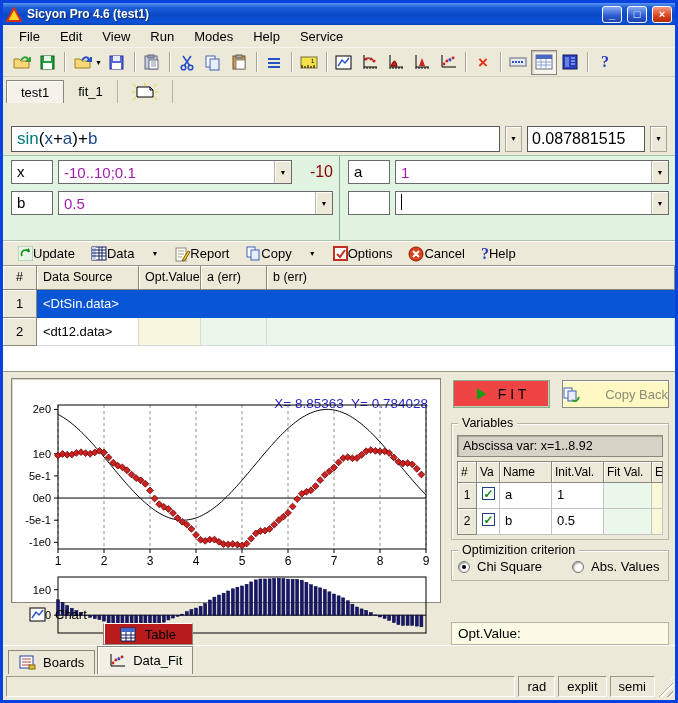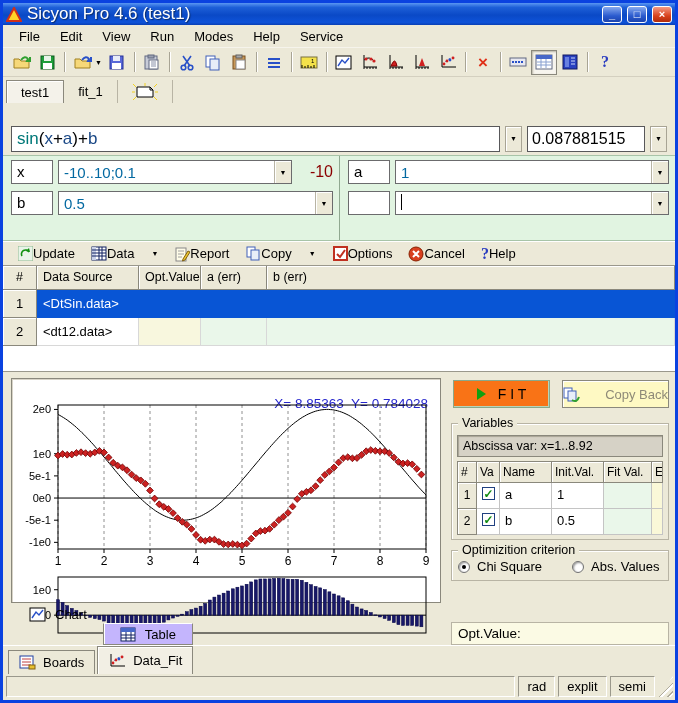--- a/index.html
+++ b/index.html
@@ -2,21 +2,21 @@
 <html><head>
 <meta charset="utf-8">
 <style>
   html,body{margin:0;padding:0;background:#9a9a9a;}
   *{box-sizing:border-box;}
   .window{position:relative;width:678px;height:703px;border:3px solid #0a42e0;background:#ECE9D8;
     font-family:"Liberation Sans",sans-serif;font-size:12px;color:#000;display:flex;flex-direction:column;overflow:hidden;}
   
   .titlebar{height:22px;flex:0 0 22px;display:flex;align-items:center;gap:5px;padding:0 3px;
     background:linear-gradient(180deg,#5a96f2 0%,#1d5fd8 20%,#0a49c6 55%,#0e52d8 88%,#0a3fb4 100%);}
-  .titlebar .title{flex:1;color:#fff;font-weight:normal;font-size:17px;text-shadow:1px 1px 1px #0c2c66;white-space:nowrap;}
+  .titlebar .title{flex:1;color:#fff;font-weight:bold;font-size:12px;text-shadow:1px 1px 1px #0c2c66;white-space:nowrap;}
   .winbtn{width:20px;height:17px;border:1px solid #fff;border-radius:3px;color:#fff;font-weight:bold;
     font-size:11px;line-height:15px;text-align:center;background:linear-gradient(#86a9ee,#2a5ace 60%,#1c44ae);}
   .winbtn.close{background:linear-gradient(#f49a84,#d8421c 60%,#b02c0c);}
   
   .menubar{height:23px;flex:0 0 23px;display:flex;align-items:center;padding-left:6px;border-bottom:1px solid #f6f4ec;}
   .menuitem{padding:3px 10px;font-size:13px;}
   
   .toolbar{height:29px;flex:0 0 29px;display:flex;align-items:center;padding-left:5px;border-bottom:1px solid #d4d0c0;}
   .tbtn{width:26px;height:25px;display:flex;align-items:center;justify-content:center;flex:0 0 auto;}
   .tbtn.pressed{border:1px solid #8a887c;background:#f7f5ee;box-shadow:inset 1px 1px 2px #b8b4a4;}
@@ -37,21 +37,21 @@
   .resultbox{width:118px;height:26px;border:1px solid #58585a;background:#fff;display:flex;align-items:center;
     padding:0 4px;font-size:16px;}
   
   .varspanel{flex:0 0 86px;background:#E1F4E1;border-top:1px solid #a8c4a8;border-bottom:1px solid #a8c4a8;
     display:grid;grid-template-columns:1fr 1fr;}
   .varhalf{padding:4px 6px 2px 8px;}
   .varhalf.right{border-left:1px solid #90a890;}
   .varrow{display:flex;align-items:center;gap:5px;margin-bottom:7px;height:24px;}
   .varname{width:42px;height:24px;border:1px solid #6b6b6d;background:#fff;padding:2px 5px;font-size:15px;}
   .varcombo{height:24px;border:1px solid #6b6b6d;background:#fff;display:flex;align-items:center;flex:1;}
-  .varcombo .val{flex:1;padding:0 5px;color:#0369a1;font-size:15px;white-space:nowrap;overflow:hidden;}
+  .varcombo .val{flex:1;padding:0 5px;color:#a21caf;font-size:15px;white-space:nowrap;overflow:hidden;}
   .varcombo .ddbtn{height:22px;border:none;border-left:1px solid #b8b4a4;}
   .curval{width:36px;color:#8B0000;font-size:16px;text-align:right;flex:0 0 auto;}
   .caret{display:inline-block;width:1px;height:16px;background:#000;}
   
   .fittoolbar{flex:0 0 25px;display:flex;align-items:center;gap:2px;padding-left:8px;
     border-top:1px solid #fff;border-bottom:1px solid #9a988c;}
   .ftitem{display:flex;align-items:center;padding:1px 7px;font-size:13px;}
   .ftdd{font-size:7px;padding:0 8px;}
   
   .datatable{flex:0 0 106px;background:#fff;border-bottom:1px solid #9a988c;display:grid;
@@ -66,25 +66,25 @@
   .mint{background:#EAF7EA;}
   .dfiller{grid-column:1 / 6;background:#fff;}
   
   .main{flex:1;display:flex;gap:6px;padding:6px 4px 0 8px;min-height:0;}
   .chartcol{width:430px;flex:0 0 430px;display:flex;flex-direction:column;min-height:0;}
   .chartpanel{flex:1;background:#fff;border:1px solid #8a887c;box-shadow:inset 1px 1px 0 #d8d4c8;padding:1px 2px;min-height:0;}
   .coords{height:19px;text-align:right;color:#2626cc;font-size:13.5px;padding:16px 10px 0 0;white-space:pre;}
   
   .viewtabs{flex:0 0 24px;display:flex;align-items:flex-start;padding-left:2px;}
   .viewtab{height:22px;display:flex;align-items:center;gap:9px;padding:4px 16px;font-size:13px;}
-  .viewtab.inactive{border:1px solid #8a887c;border-top:1px solid #fff;background:#c4b5fd;box-shadow:inset 1px 0 0 #fff;margin-top:20px;}
+  .viewtab.inactive{border:1px solid #8a887c;border-top:1px solid #fff;background:#b91c1c;box-shadow:inset 1px 0 0 #fff;margin-top:20px;}
   
   .rightcol{flex:1;display:flex;flex-direction:column;padding:0 2px 0 4px;min-width:0;}
   .fitrow{display:flex;gap:12px;margin:2px 0 8px 2px;}
-  .fitbtn{width:98px;height:28px;background:#f97316;border:1px solid #8aa88a;box-shadow:inset -1px -1px 0 #b8d4b8;
+  .fitbtn{width:98px;height:28px;background:#ef4444;border:1px solid #8aa88a;box-shadow:inset -1px -1px 0 #b8d4b8;
     display:flex;align-items:center;justify-content:center;gap:12px;font-size:14px;}
   .playtri{width:0;height:0;border-left:9px solid #10a010;border-top:6px solid transparent;border-bottom:6px solid transparent;}
   .copybtn{width:108px;height:28px;background:#fef9c3;border:1px solid #8a887c;box-shadow:inset 1px 1px 0 #fff;
     color:#8e8a78;display:flex;align-items:center;justify-content:space-between;gap:7px;font-size:13px;}
   .groupbox{position:relative;border:1px solid #b8b4a4;box-shadow:inset 1px 1px 0 #fff;margin-top:7px;padding:9px 4px 4px 4px;}
   .legend{position:absolute;top:-8px;left:6px;background:#ECE9D8;padding:0 4px;font-size:12.5px;white-space:nowrap;}
   .abscissa{border:1px solid #8a887c;background:#D6D2C6;box-shadow:inset 1px 1px 1px #a8a494;
     padding:3px 5px;font-size:12.5px;margin:2px 1px 4px 1px;white-space:nowrap;}
   .varstable{display:grid;grid-template-columns:20px 23px 52px 52px 48px 1fr;grid-template-rows:22px 26px 26px;margin:0 1px;}
   .vth{background:#ECE9D8;border:1px solid #8a887c;border-left:none;box-shadow:inset 1px 1px 0 #fff;

